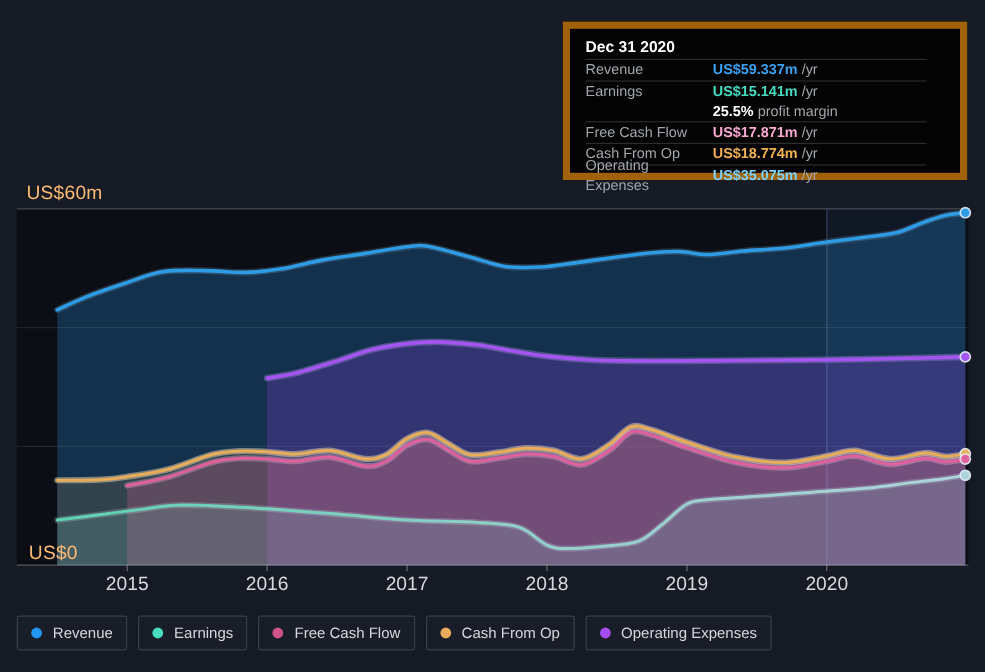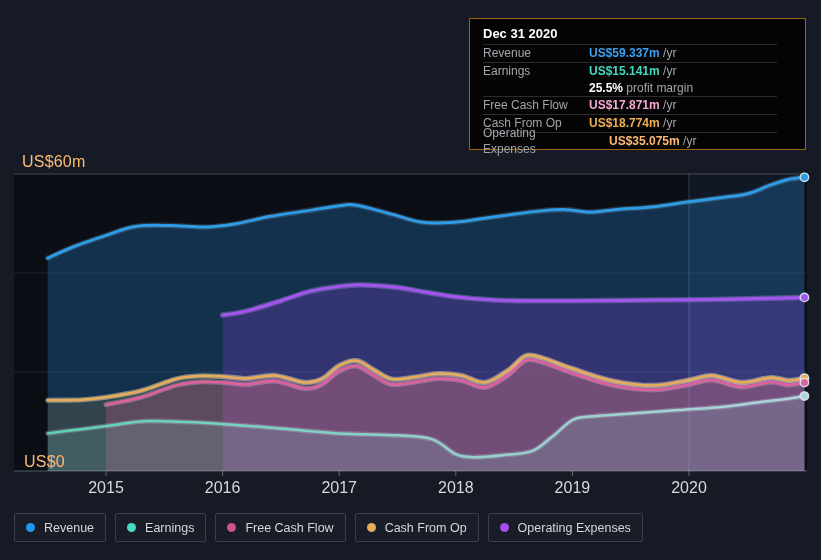--- a/index.html
+++ b/index.html
@@ -11,21 +11,21 @@
   }
   .stage svg{position:absolute;left:0;top:0;}
   .ylabel{position:absolute;color:#fdba74;font-size:16px;letter-spacing:.2px;text-align:right;}
   .ylabel.top{left:22px;top:153px;}
   .ylabel.bottom{left:24px;top:453px;}
   .xtick{position:absolute;top:479px;transform:translateX(-50%);
     color:#d7d9dc;font-size:16px;}
   
   .tooltip{
     position:absolute;left:469px;top:18px;width:337px;height:132px;
-    background:#040404;border:1px solid #a16207;box-sizing:border-box;
+    background:#040404;border:6px solid #a16207;box-sizing:border-box;
     padding:5px 28px 4px 13px;color:#a2a7ad;font-size:12px;
   }
   .tt-title{color:#ffffff;font-weight:bold;font-size:13px;height:20px;line-height:20px;}
   .tt-row{display:flex;height:16.8px;line-height:16.8px;align-items:center;}
   .tt-row.divider{border-top:1px solid #2c2c2e;}
   .tt-label{flex:0 0 106px;color:#a2a7ad;}
   .tt-value b{font-weight:bold;}
   .tt-suffix{color:#a2a7ad;font-weight:normal;}
   
   .legend{position:absolute;left:14px;top:513px;display:flex;gap:9px;}
@@ -111,21 +111,21 @@
         <div class="tt-row divider">
           <span class="tt-label">Free Cash Flow</span>
           <span class="tt-value"><b style="color: #f9a8d4;">US$17.871m</b><span class="tt-suffix"> /yr</span></span>
         </div>
         <div class="tt-row divider">
           <span class="tt-label">Cash From Op</span>
           <span class="tt-value"><b style="color: rgb(240, 176, 84);">US$18.774m</b><span class="tt-suffix"> /yr</span></span>
         </div>
         <div class="tt-row divider">
           <span class="tt-label">Operating Expenses</span>
-          <span class="tt-value"><b style="color: #fdba74; margin-left: 20px;">US$35.075m</b><span class="tt-suffix"> /yr</span></span>
+          <span class="tt-value"><b style="color: #7dd3fc;">US$35.075m</b><span class="tt-suffix"> /yr</span></span>
         </div>
       </div>
   </div>
 
   <div id="legend" class="legend">
       <div class="legend-item">
         <span class="legend-dot" style="background: rgb(33, 150, 243);"></span>
         <span>Revenue</span>
       </div>
       <div class="legend-item">

